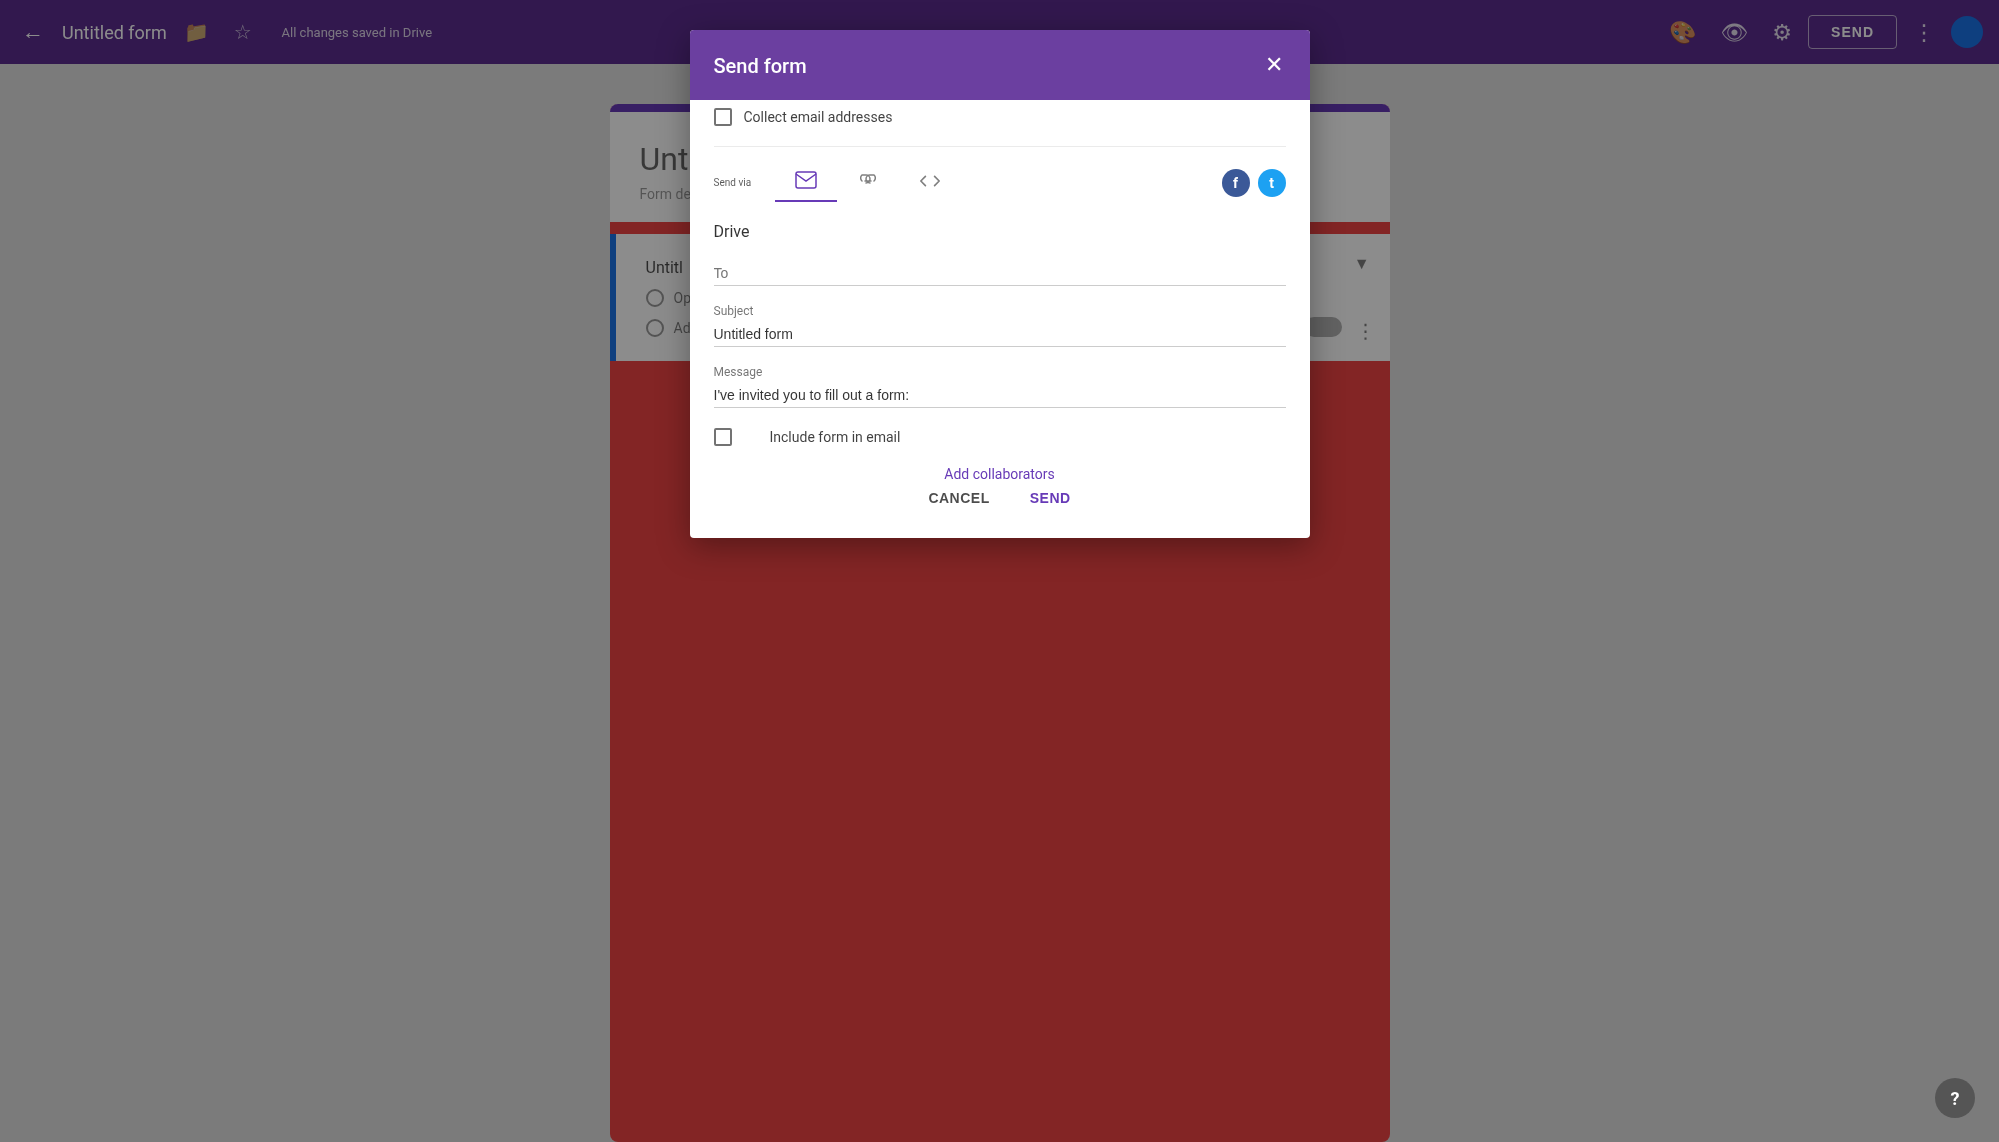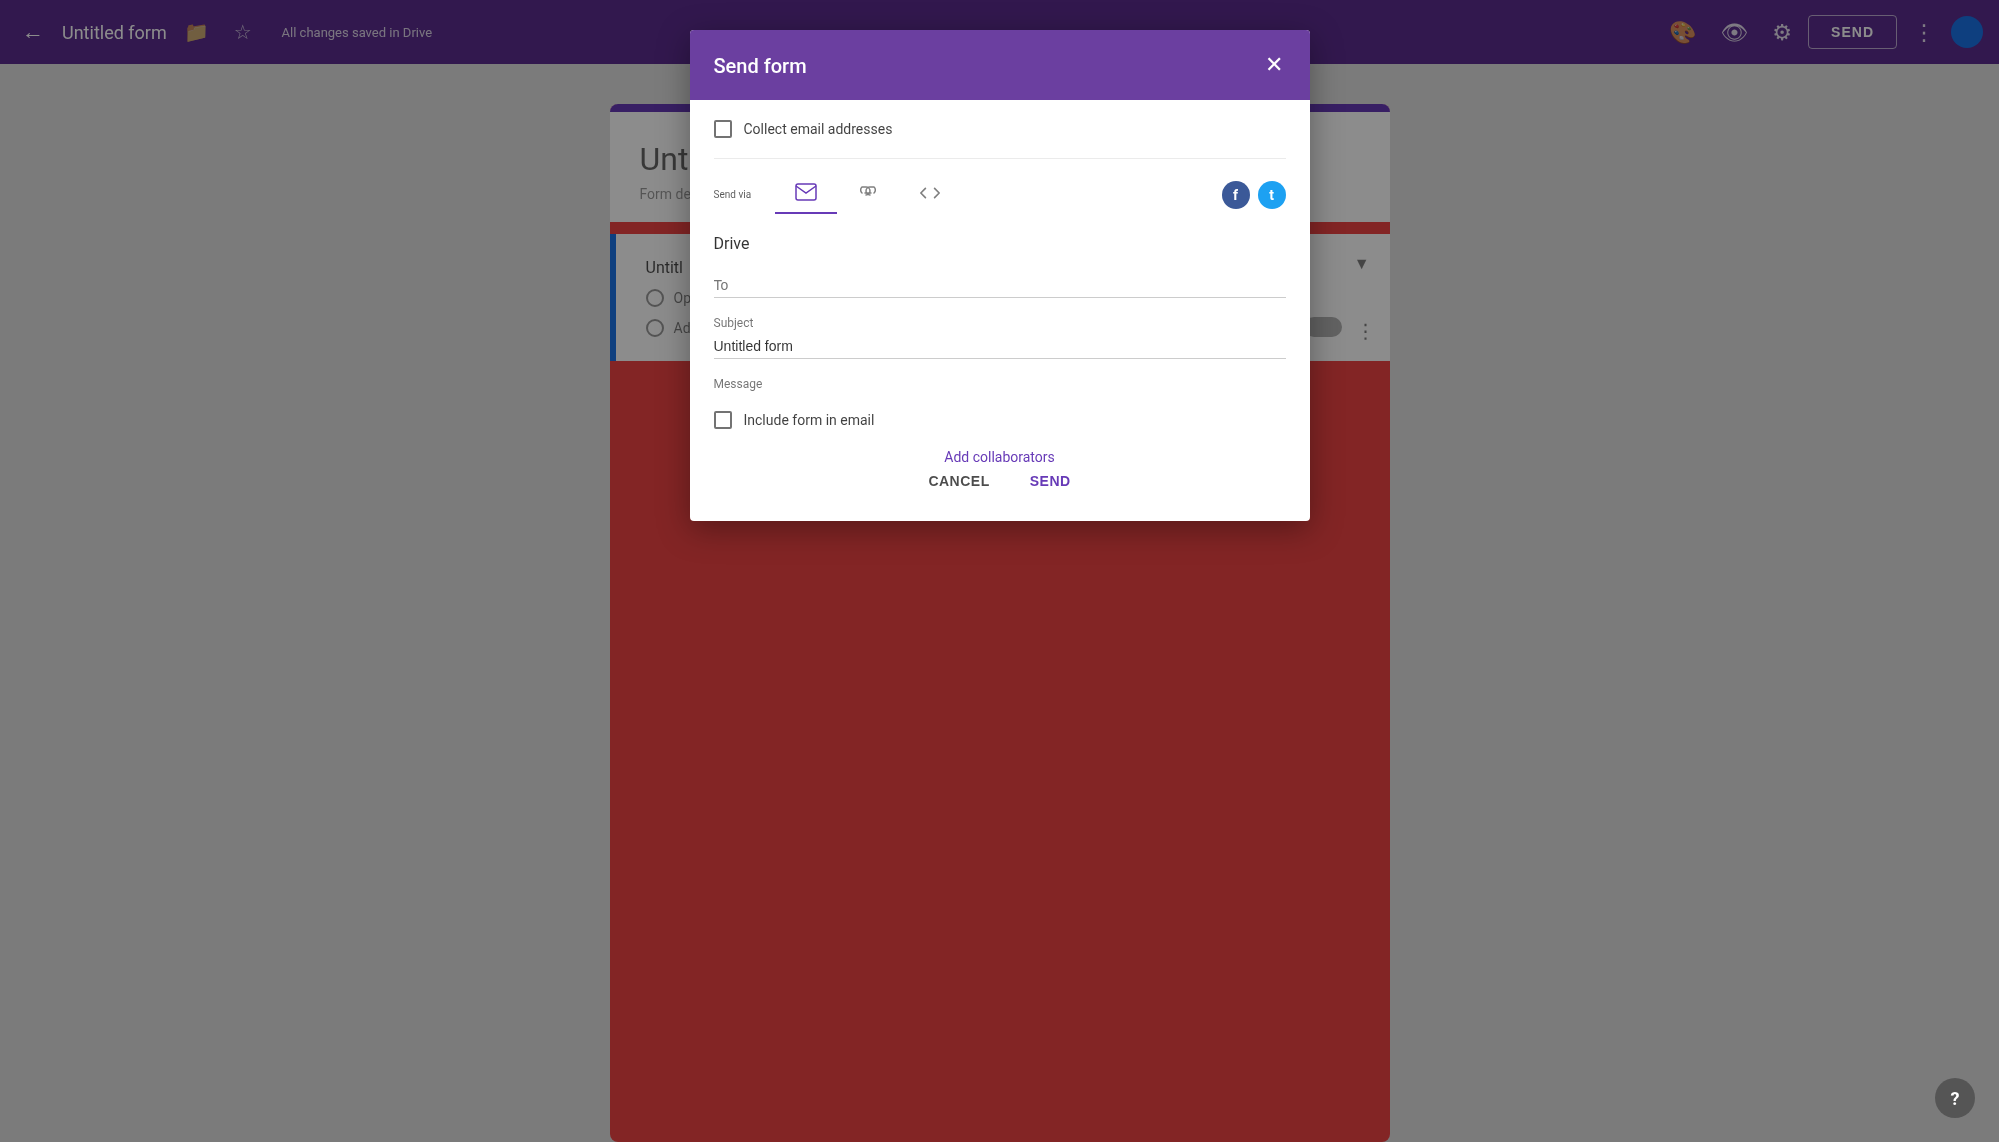--- a/index.html
+++ b/index.html
@@ -208,21 +208,21 @@
     .dialog-close {
       color: #fff;
       font-size: 22px;
       cursor: pointer;
       background: none;
       border: none;
       padding: 2px;
       line-height: 1;
     }
     .dialog-body {
-      padding: 20px 24px 24px;
+      padding: 8px 24px 24px;
     }
 
     
     .collect-row {
       display: flex;
       align-items: center;
       gap: 12px;
       margin-bottom: 20px;
     }
     .checkbox-box {
@@ -329,20 +329,21 @@
     .include-row {
       display: flex;
       align-items: center;
       gap: 12px;
       margin-top: 20px;
       margin-bottom: 8px;
     }
     .include-label {
       font-size: 14px;
       color: rgba(0,0,0,0.75);
+      margin-left: 26px;
     }
 
     
     .dialog-footer {
       display: flex;
       align-items: center;
       justify-content: space-between;
       padding: 12px 0 0;
       flex-direction: column;
     }
@@ -500,20 +501,21 @@
         <input class="field-input" type="text" placeholder="To" style="">
       </div>
 
       <div class="field-group">
         <div class="field-label">Subject</div>
         <input class="field-input" type="text" value="Untitled form" style="">
       </div>
 
       <div class="field-group">
         <div class="field-label">Message</div>
+        <input class="field-input" type="text" value="I've invited you to fill out a form:" style="">
       </div>
 
       <div class="include-row">
         <span class="checkbox-box"></span>
         <span class="include-label">Include form in email</span>
       </div>
 
       <div class="dialog-footer">
         <a class="add-collab-link">Add collaborators</a>
         <div class="footer-buttons">

